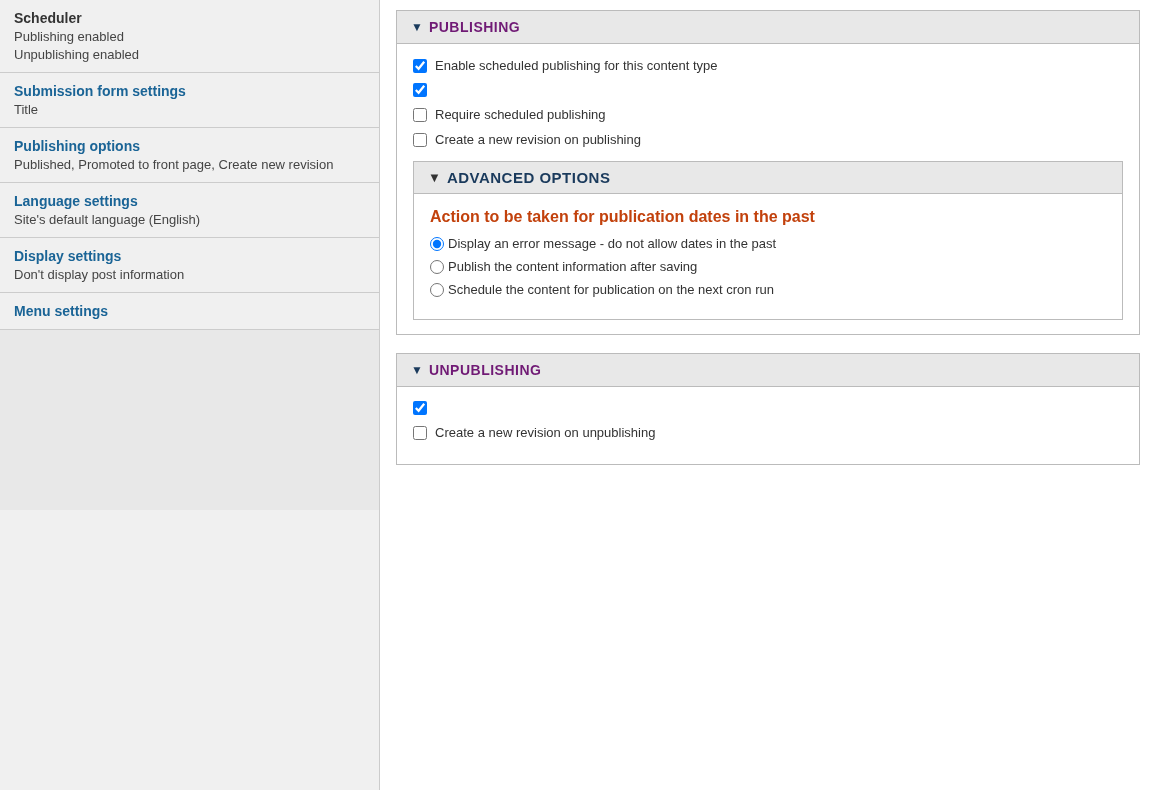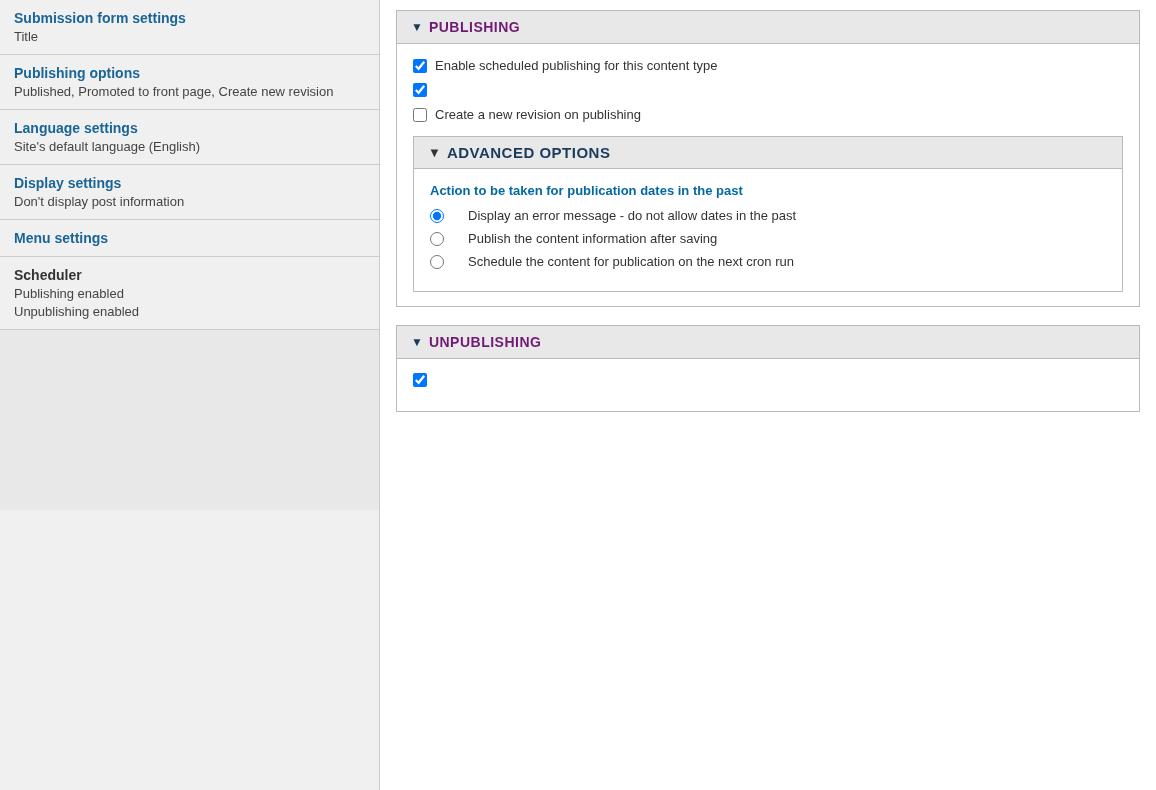--- a/index.html
+++ b/index.html
@@ -99,21 +99,21 @@
       color: #333;
     }
     .checkbox-row input[type="checkbox"] {
       width: 14px;
       height: 14px;
       cursor: pointer;
     }
     .radio-row {
       display: flex;
       align-items: center;
-      gap: 24px;
+      gap: 4px;
       margin-bottom: 8px;
       font-size: 13px;
       color: #333;
     }
     .radio-row input[type="radio"] {
       width: 14px;
       height: 14px;
       cursor: pointer;
     }
     
@@ -134,64 +134,68 @@
       font-size: 15px;
       color: #1a3a5c;
       text-transform: uppercase;
       letter-spacing: 0.5px;
     }
     .advanced-body {
       padding: 14px 16px;
     }
     .action-label {
       font-weight: bold;
-      font-size: 13px;
-      color: #0369a1;
+      font-size: 16px;
+      color: #c2410c;
       margin-bottom: 10px;
     }
   </style>
 </head>
 <body>
 
 <div class="layout">
 
   <div class="sidebar">
 
+    <div id="sidebar-scheduler-container">
+        <div class="sidebar-scheduler">
+  <div class="title">Scheduler</div>
+  <div class="sub-text">Publishing enabled</div>
+  <div class="sub-text">Unpublishing enabled</div>
+</div>
+      </div>
     <div id="sidebar-items-container">
         <div class="sidebar-item"><a class="link-title">Submission form settings</a><div class="sub-text">Title</div></div>
         <div class="sidebar-item"><a class="link-title">Publishing options</a><div class="sub-text">Published, Promoted to front page, Create new revision</div></div>
         <div class="sidebar-item"><a class="link-title">Language settings</a><div class="sub-text">Site's default language (English)</div></div>
         <div class="sidebar-item"><a class="link-title">Display settings</a><div class="sub-text">Don't display post information</div></div>
         <div class="sidebar-item"><a class="link-title">Menu settings</a></div>
       </div>
-    <div id="sidebar-scheduler-container">
-        <div class="sidebar-scheduler">
-  <div class="title">Scheduler</div>
-  <div class="sub-text">Publishing enabled</div>
-  <div class="sub-text">Unpublishing enabled</div>
-</div>
-      </div>
     <div class="sidebar-empty"></div>
   </div>
 
   <div class="main-content">
 
     <div class="section-box">
       <div class="section-header">
         <span class="triangle">▼</span>
         <span class="title">PUBLISHING</span>
       </div>
       <div class="section-body">
         <div id="publishing-checkboxes">
             <div class="checkbox-row">
               <input type="checkbox" checked="" style="">
               <span>Enable scheduled publishing for this content type</span>
             </div>
             <div class="checkbox-row">
               <input type="checkbox" checked="" style="">
+            </div>
+            <div class="checkbox-row">
+              <input type="checkbox" style="">
+              <span>Require scheduled publishing</span>
             </div>
             <div class="checkbox-row">
               <input type="checkbox" style="">
               <span>Create a new revision on publishing</span>
             </div>
           </div>
 
         <div class="advanced-box">
           <div class="advanced-header">
             <span class="triangle">▼</span>
@@ -221,18 +225,22 @@
     <div class="section-box">
       <div class="section-header">
         <span class="triangle">▼</span>
         <span class="title">UNPUBLISHING</span>
       </div>
       <div class="section-body">
         <div id="unpublishing-checkboxes">
             <div class="checkbox-row">
               <input type="checkbox" checked="" style="">
             </div>
+            <div class="checkbox-row">
+              <input type="checkbox" style="">
+              <span>Create a new revision on unpublishing</span>
+            </div>
           </div>
       </div>
     </div>
 
   </div>
 </div>
 
 </body></html>

